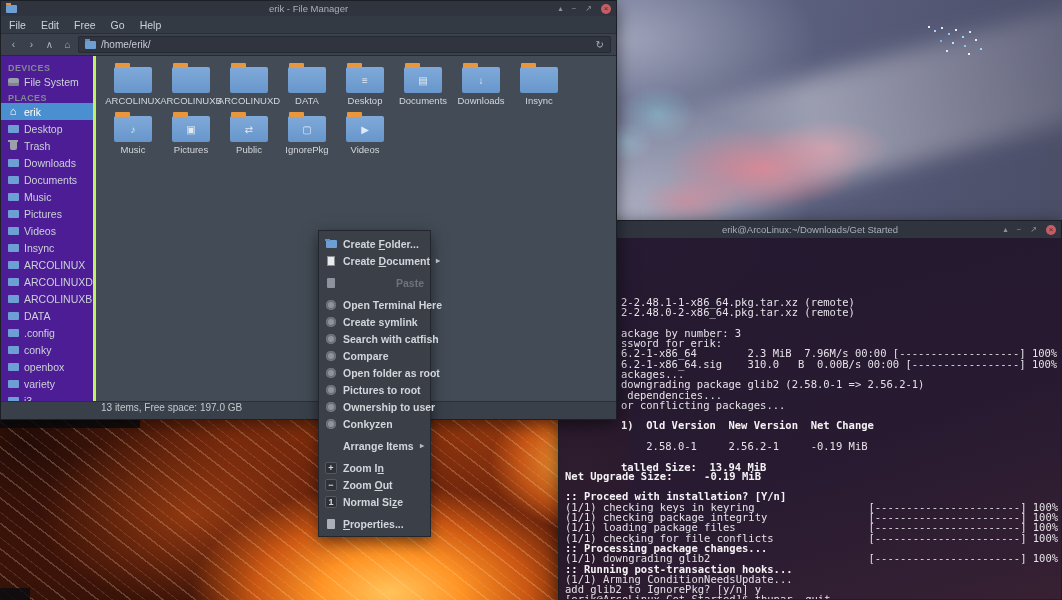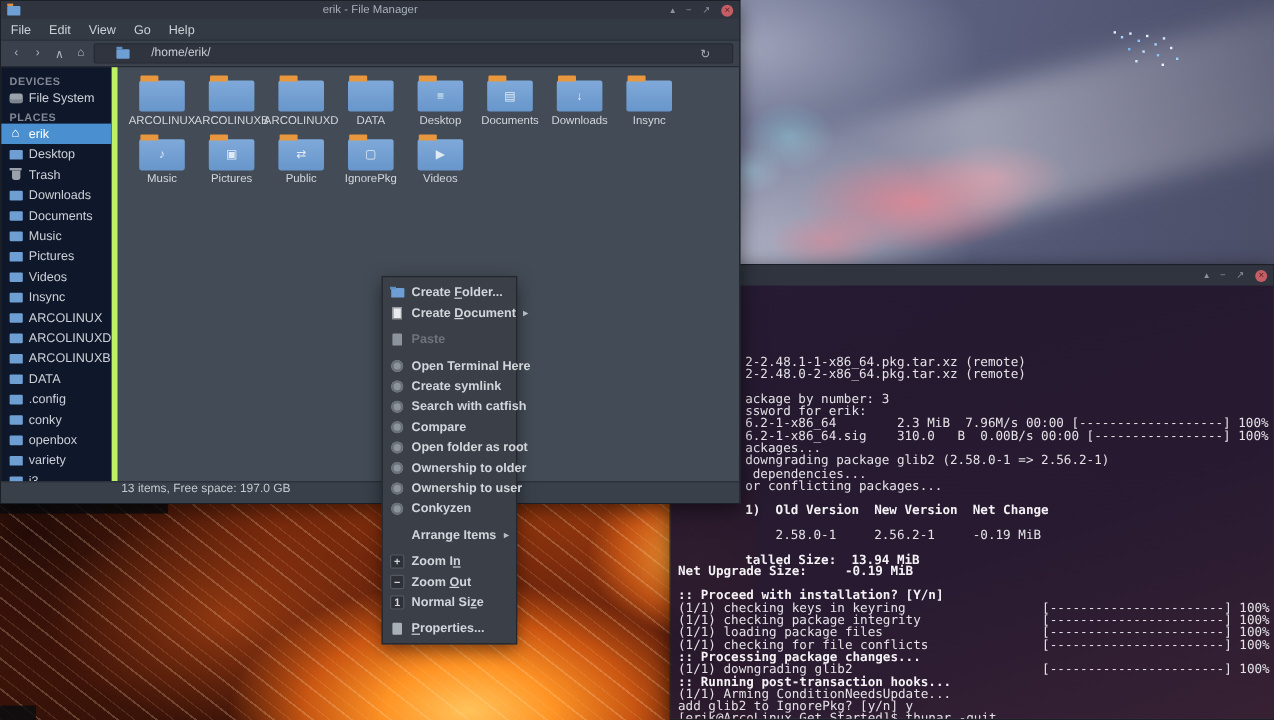--- a/index.html
+++ b/index.html
@@ -48,27 +48,27 @@
   
   .fm{left:0;top:0;width:617px;height:420px;background:#434b56;z-index:10;display:flex;flex-direction:column;}
   .fm-appicon{width:11px;height:8px;background:#6d9fd4;border-radius:1px;margin-left:5px;position:relative;}
   .fm-appicon::before{content:"";position:absolute;top:-2px;left:0;width:5px;height:2px;background:#e09040;}
   .menubar{height:17px;background:#343a44;display:flex;align-items:center;padding-left:8px;gap:15px;
     font-size:10.5px;color:#ccd1d8;border-bottom:1px solid #2a2e37;flex:0 0 auto;}
   .toolbar{height:21px;background:#3b414c;display:flex;align-items:center;gap:3px;padding:0 5px;
     border-bottom:1px solid #272b33;flex:0 0 auto;}
   .tbtn{color:#aeb4bd;font-size:10px;width:15px;text-align:center;}
   .pathbar{flex:1;height:15px;background:#2f343f;border:1px solid #262a32;border-radius:2px;
-    display:flex;align-items:center;padding:0 18px;gap:18px;color:#c9ced5;font-size:10px;}
+    display:flex;align-items:center;padding:0 6px;gap:5px;color:#c9ced5;font-size:10px;}
   .mini-folder{display:inline-block;width:11px;height:8px;background:#6d9fd4;border-radius:1px;position:relative;flex:0 0 auto;}
   .mini-folder::before{content:"";position:absolute;top:-2px;left:0;width:5px;height:2px;background:#5e90c5;}
   .reload{margin-left:auto;color:#a8aeb8;font-size:10px;}
   .fm-body{flex:1;display:flex;min-height:0;}
-  .sidebar{width:92px;background:#0f172a;padding-top:4px;font-size:10.5px;color:#ccd1d7;
-    overflow:hidden;flex:0 0 auto;border-right:5px solid #bef264;}
+  .sidebar{width:92px;background:#4c1d95;padding-top:4px;font-size:10.5px;color:#ccd1d7;
+    overflow:hidden;flex:0 0 auto;border-right:3px solid #bef264;}
   .shead{font-size:9px;font-weight:bold;color:#828994;padding:3px 0 2px 7px;letter-spacing:.4px;height:13px;box-sizing:border-box;}
   .srow{height:17px;display:flex;align-items:center;gap:5px;padding-left:6px;white-space:nowrap;}
   .srow.selected{background:#4a8fd0;color:#fff;}
   .sic{width:12px;height:10px;flex:0 0 auto;position:relative;display:flex;align-items:center;justify-content:center;}
   .folder-icon::before{content:"";width:11px;height:8px;background:#6d9fd4;border-radius:1px;}
   .home-icon::before{content:"⌂";color:#fff;font-size:11px;line-height:1;}
   .trash-icon::before{content:"";width:7px;height:8px;background:#9aa1aa;border-radius:0 0 2px 2px;}
   .trash-icon::after{content:"";position:absolute;top:-1px;left:1px;width:10px;height:2px;background:#9aa1aa;}
   .drive-icon::before{content:"";width:11px;height:8px;background:#9aa1aa;border-radius:2px;box-shadow:inset 0 -3px 0 #7d848d;}
   .files{flex:1;padding:6px 0 0 8px;display:flex;flex-wrap:wrap;align-content:flex-start;overflow:hidden;}
@@ -78,21 +78,21 @@
   .femblem{position:absolute;inset:0;display:flex;align-items:center;justify-content:center;
     font-size:10px;color:rgba(255,255,255,.78);}
   .flabel{margin-top:2px;font-size:9.5px;color:#d3d7dc;white-space:nowrap;}
   .statusbar{height:17px;background:#39404a;border-top:1px solid #2b2f37;display:flex;align-items:flex-start;
     padding-left:100px;font-size:10px;color:#c3c8ce;flex:0 0 auto;}
 
   
   .ctx{position:absolute;left:318px;top:230px;width:113px;background:#3a3f48;border:1px solid #23262d;
     box-shadow:0 5px 14px rgba(0,0,0,.5);z-index:20;padding:4px 0;box-sizing:border-box;}
   .mi{height:17px;display:flex;align-items:center;gap:6px;padding:0 6px;font-size:10.5px;color:#d2d6db;white-space:nowrap;font-weight:bold;}
-  .mi.disabled{color:#6e737c;}
+  .mi.disabled{color:#6e737c;justify-content:space-between;}
   .msep{height:5px;}
   .mi-ic{width:12px;height:12px;flex:0 0 auto;position:relative;display:flex;align-items:center;justify-content:center;}
   .ic-folder::before{content:"";width:11px;height:8px;background:#6d9fd4;border-radius:1px;}
   .ic-folder::after{content:"";position:absolute;top:1px;left:0;width:5px;height:2px;background:#5e90c5;}
   .ic-doc::before{content:"";width:8px;height:10px;background:#e8eaec;border:1px solid #8b9097;box-sizing:border-box;}
   .ic-paste::before{content:"";width:8px;height:10px;background:#8d939c;border-radius:1px;}
   .ic-circle::before{content:"";width:10px;height:10px;border-radius:50%;background:#8d949d;box-shadow:inset 0 0 0 2px #6a7078;}
   .ic-dark{background:#2e3238;border:1px solid #53585f;color:#d5d9de;font-size:9px;border-radius:2px;
     width:10px;height:10px;line-height:10px;text-align:center;}
   .ic-props::before{content:"";width:8px;height:10px;background:#aab0b8;border-radius:1px;}
@@ -117,20 +117,21 @@
 <div class="screen">
   <div class="bg-space"></div>
   <div class="light-band"></div>
   <div class="sparkles"></div>
   <div class="bg-fire"></div>
   <div class="panel-frag pf1"></div>
   <div class="panel-frag pf2"></div>
 
   <div class="window term">
     <div class="titlebar">
+      <span class="title">erik@ArcoLinux:~/Downloads/Get Started</span>
       <span class="win-btns">
         <span class="wb">▴</span>
         <span class="wb">−</span>
         <span class="wb">↗</span>
         <span class="wb wb-close">×</span>
       </span>
     </div>
     <div class="term-body">
       <div class="tblock tb-clip">
         
@@ -148,21 +149,21 @@
       <span class="win-btns">
         <span class="wb">▴</span>
         <span class="wb">−</span>
         <span class="wb">↗</span>
         <span class="wb wb-close">×</span>
       </span>
     </div>
     <div class="menubar">
       <span>File</span>
       <span>Edit</span>
-      <span>View</span>
+      <span>Free</span>
       <span>Go</span>
       <span>Help</span>
     </div>
     <div class="toolbar">
       <span class="tbtn">‹</span>
       <span class="tbtn">›</span>
       <span class="tbtn">∧</span>
       <span class="tbtn">⌂</span>
       <span class="pathbar">
         <span class="mini-folder"></span>
@@ -401,21 +402,21 @@
     <div class="mi">
       <span class="mi-ic ic-circle"></span>
       <span class="mi-label"><span>Compare</span><u></u><span></span></span>
     </div>
     <div class="mi">
       <span class="mi-ic ic-circle"></span>
       <span class="mi-label"><span>Open folder as root</span><u></u><span></span></span>
     </div>
     <div class="mi">
       <span class="mi-ic ic-circle"></span>
-      <span class="mi-label"><span>Ownership to older</span><u></u><span></span></span>
+      <span class="mi-label"><span>Pictures to root</span><u></u><span></span></span>
     </div>
     <div class="mi">
       <span class="mi-ic ic-circle"></span>
       <span class="mi-label"><span>Ownership to user</span><u></u><span></span></span>
     </div>
     <div class="mi">
       <span class="mi-ic ic-circle"></span>
       <span class="mi-label"><span>Conkyzen</span><u></u><span></span></span>
     </div>
     <div class="msep"></div>

